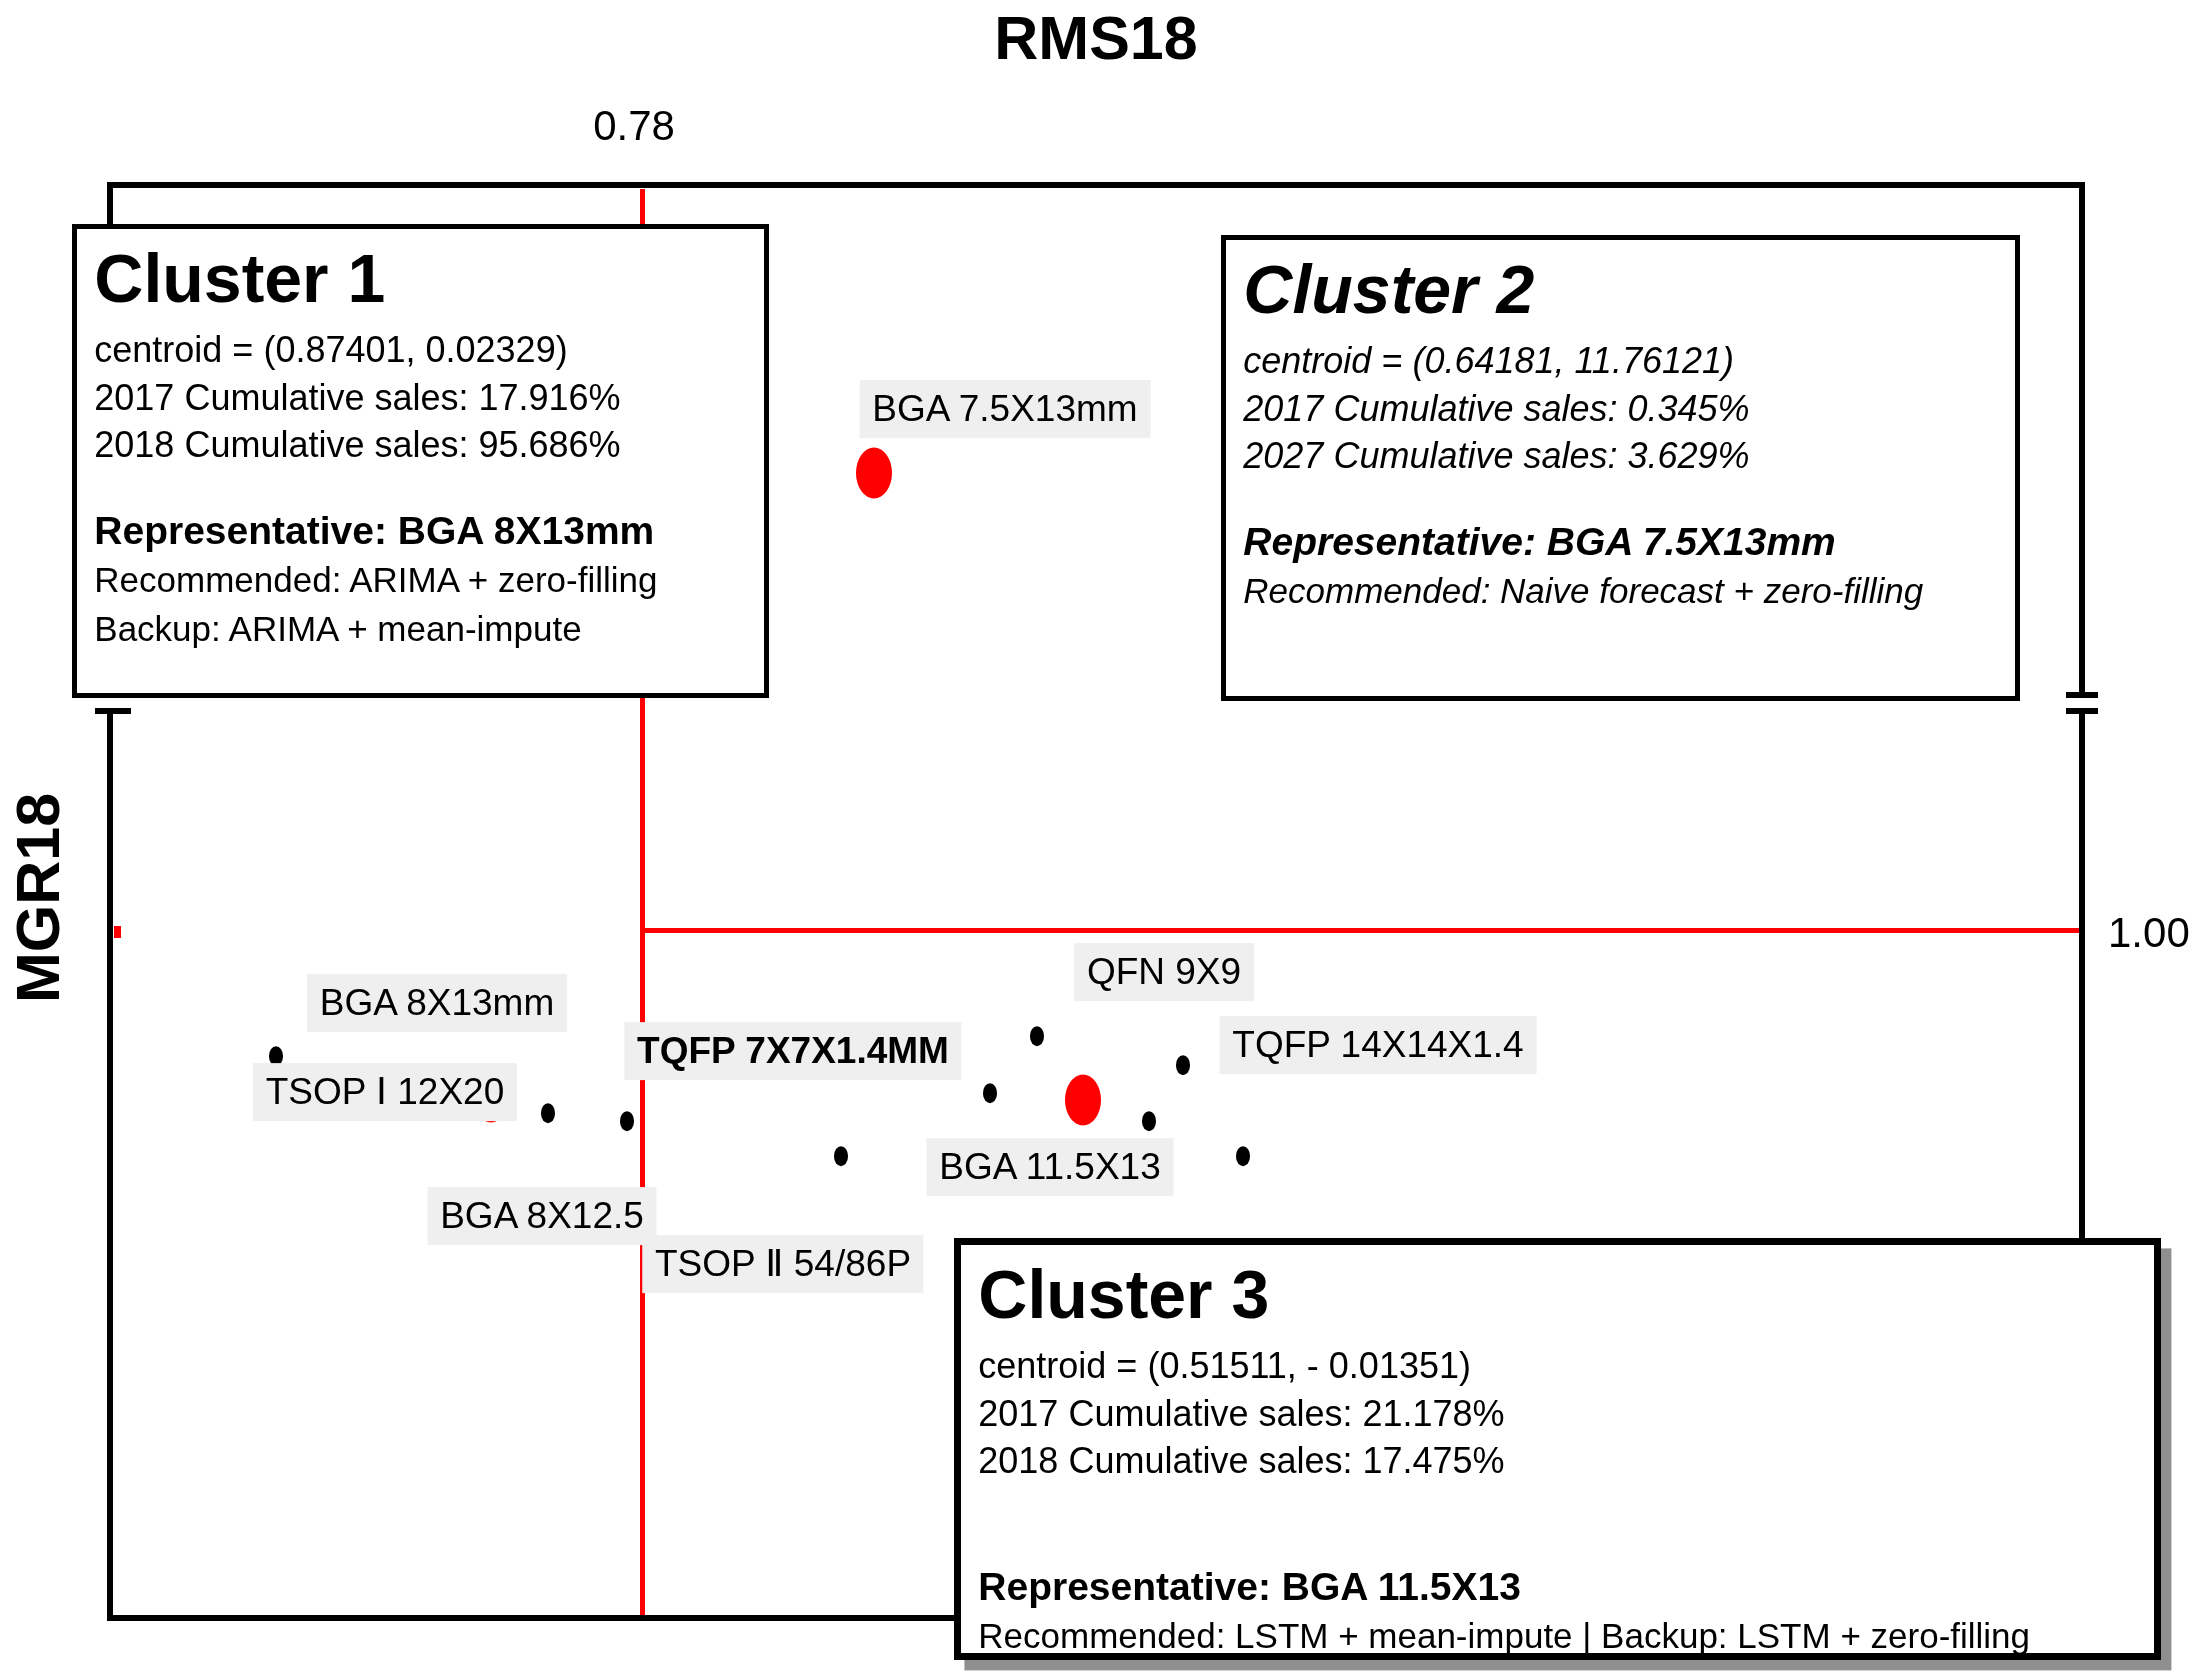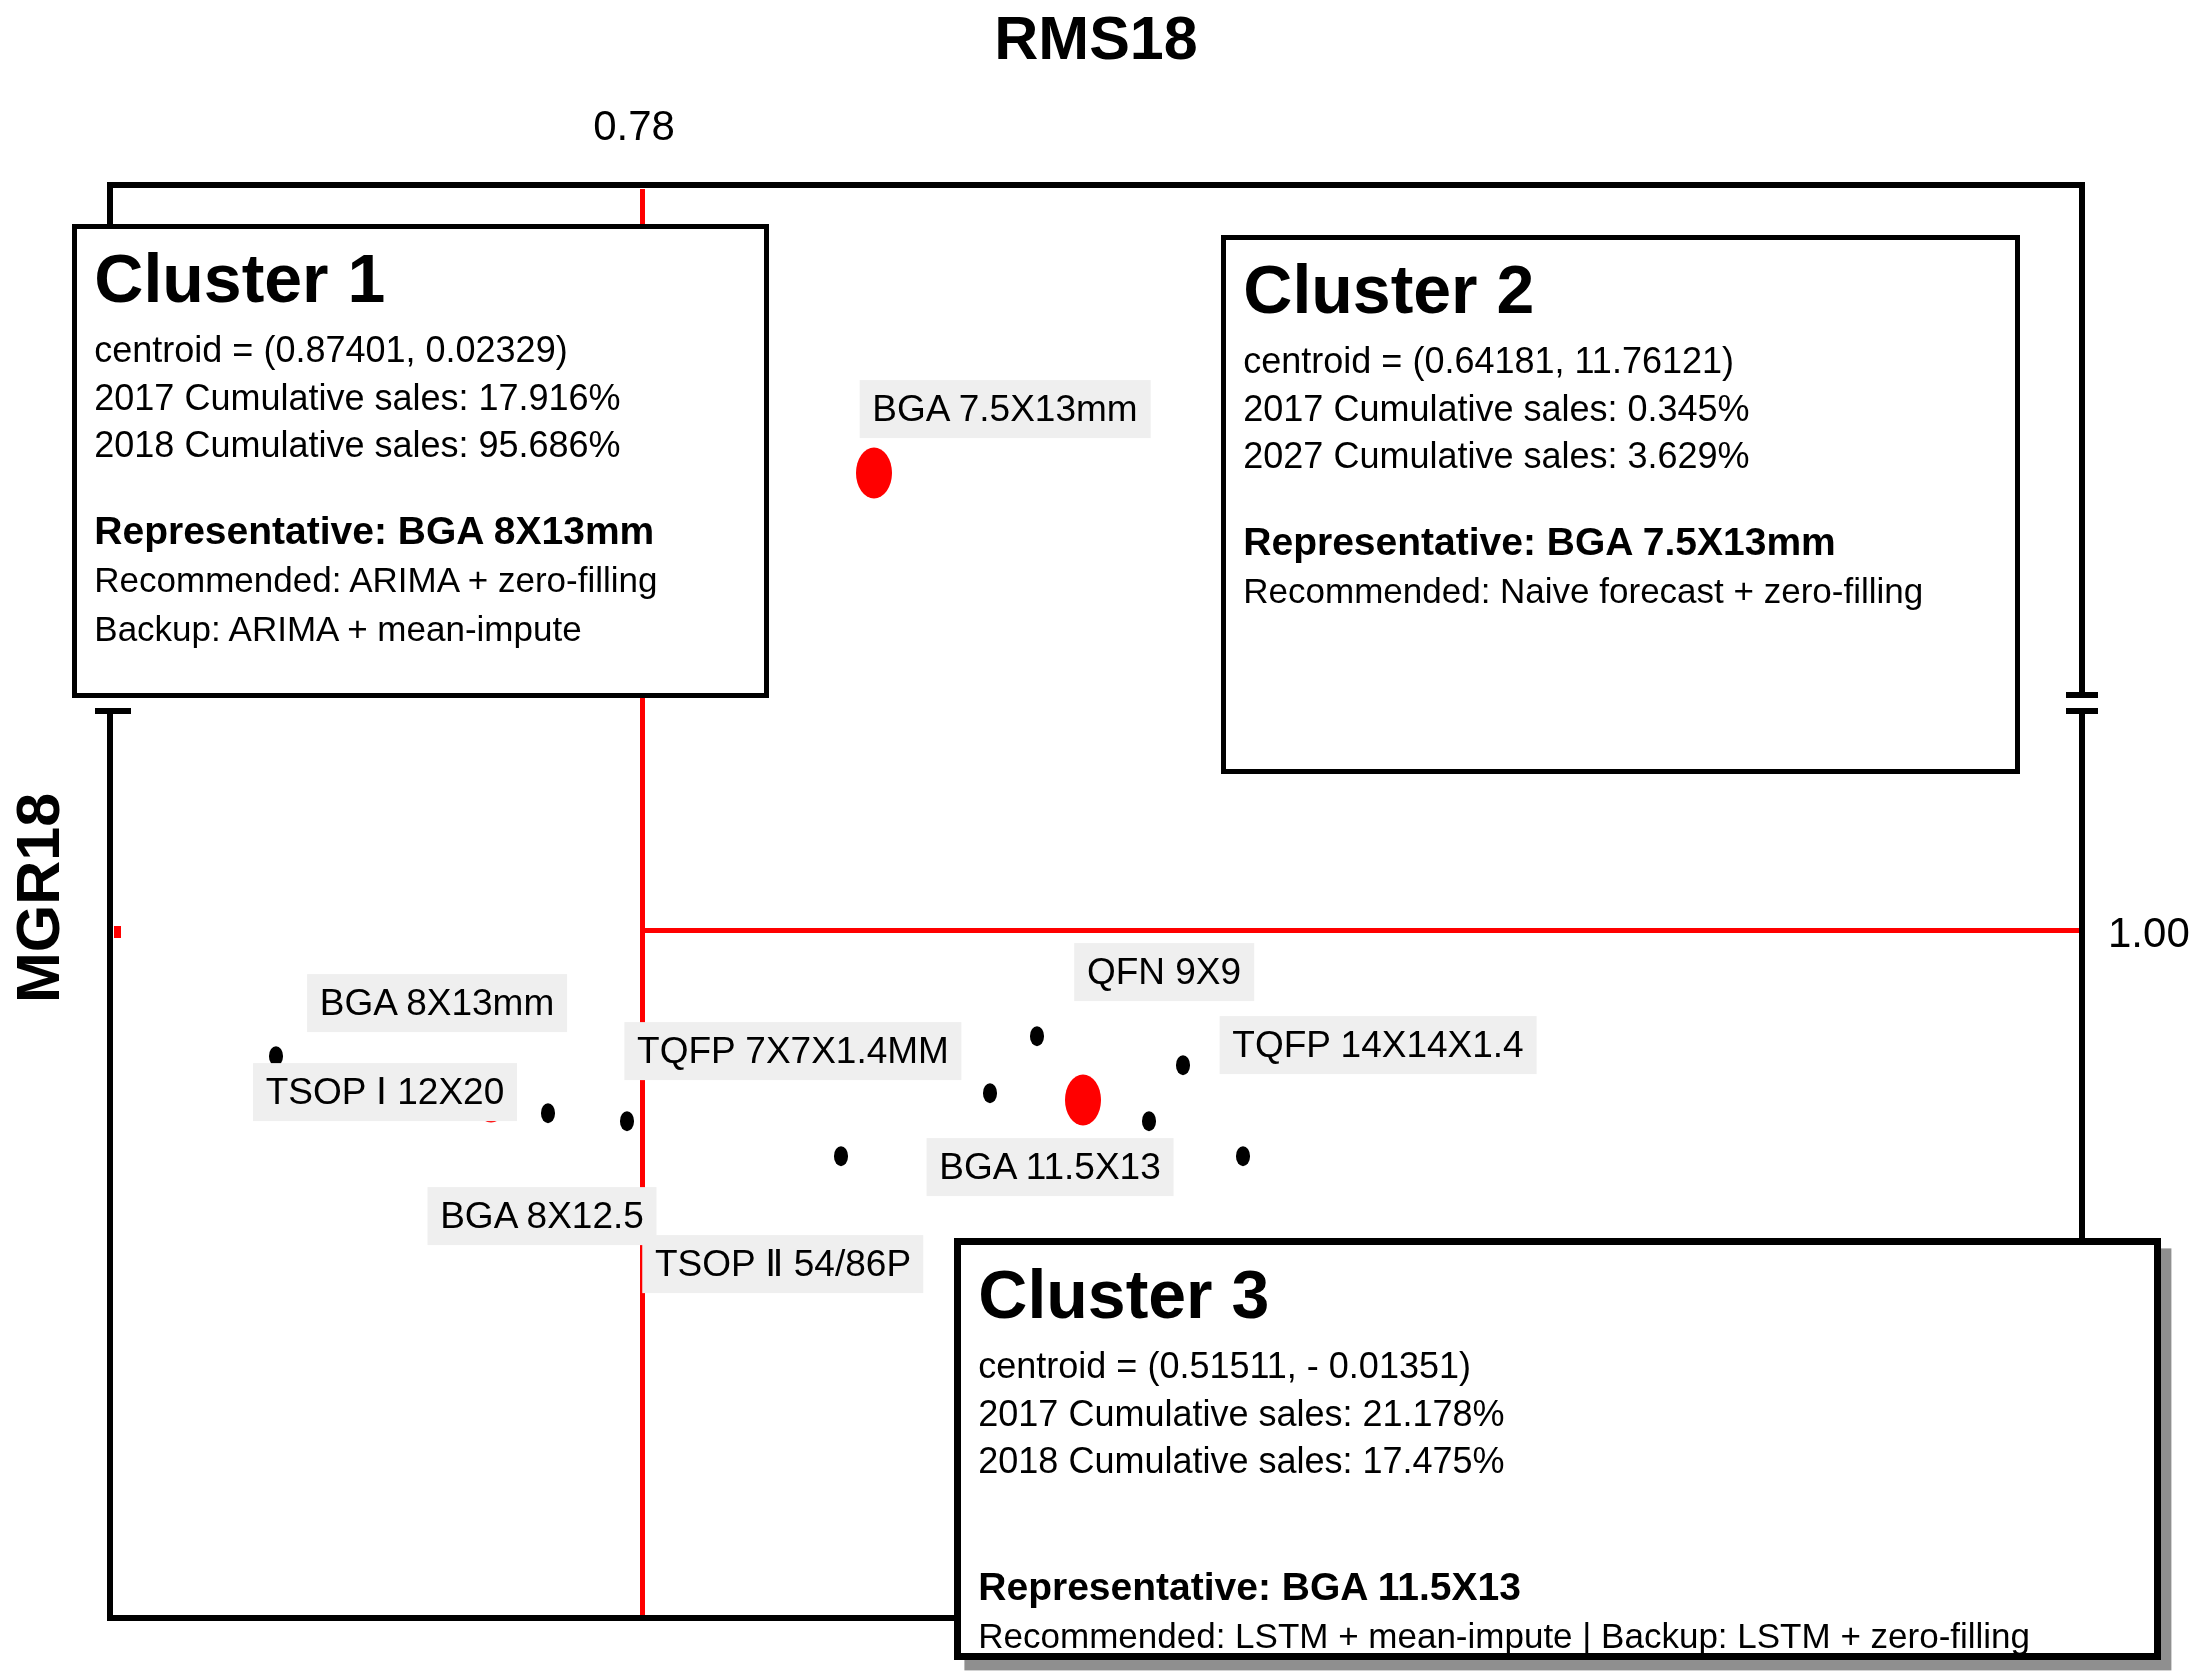--- a/index.html
+++ b/index.html
@@ -81,37 +81,37 @@
       <div class="dot" style="left: 1183px; top: 1065px;"></div>
       <div class="dot" style="left: 1243px; top: 1156px;"></div>
       <div class="centroid" style="left: 491px; top: 1097px;"></div>
       <div class="centroid" style="left: 874px; top: 473px;"></div>
       <div class="centroid" style="left: 1083px; top: 1100px;"></div>
       <div class="point-label" style="left: 1005px; top: 409px;">BGA 7.5X13mm</div>
       <div class="point-label" style="left: 437px; top: 1003px;">BGA 8X13mm</div>
       <div class="point-label" style="left: 376px; top: 1092px; margin-left: 9px;">TSOP Ⅰ 12X20</div>
       <div class="point-label" style="left: 542px; top: 1216px;">BGA 8X12.5</div>
       <div class="point-label" style="left: 783px; top: 1264px;">TSOP Ⅱ 54/86P</div>
-      <div class="point-label" style="left: 793px; top: 1051px;">TQFP 7X7X1.4MM</div>
+      <div class="point-label" style="left: 793px; top: 1051px; font-weight: bold;">TQFP 7X7X1.4MM</div>
       <div class="point-label" style="left: 1164px; top: 972px;">QFN 9X9</div>
       <div class="point-label" style="left: 1050px; top: 1167px;">BGA 11.5X13</div>
       <div class="point-label" style="left: 1378px; top: 1045px;">TQFP 14X14X1.4</div>
     </div>
 
   <div class="cluster-box" id="cluster1-box" style="left:72px;top:224px;width:697px;height:474px;">
     <div class="cluster-title">Cluster 1</div>
     <div>centroid = (0.87401, 0.02329)</div>
     <div>2017 Cumulative sales: 17.916%</div>
     <div>2018 Cumulative sales: 95.686%</div>
     <div class="rep-line">Representative: BGA 8X13mm</div>
     <div class="rec-line">Recommended: ARIMA + zero-filling</div>
     <div class="backup-line">Backup: ARIMA + mean-impute</div>
   </div>
 
-  <div class="cluster-box" id="cluster2-box" style="left:1221px;top:235px;width:799px;height:539px;">
+  <div class="cluster-box" id="cluster2-box" style="left:1221px;top:235px;width:799px;height:466px;font-style:italic;">
     <div class="cluster-title">Cluster 2</div>
     <div>centroid = (0.64181, 11.76121)</div>
     <div>2017 Cumulative sales: 0.345%</div>
     <div>2027 Cumulative sales: 3.629%</div>
     <div class="rep-line">Representative: BGA 7.5X13mm</div>
     <div class="rec-line">Recommended: Naive forecast + zero-filling</div>
   </div>
 
   <div class="cluster-box" id="cluster3-box" style="left:954px;top:1238px;width:1207px;height:422px;">
     <div class="cluster-title">Cluster 3</div>

